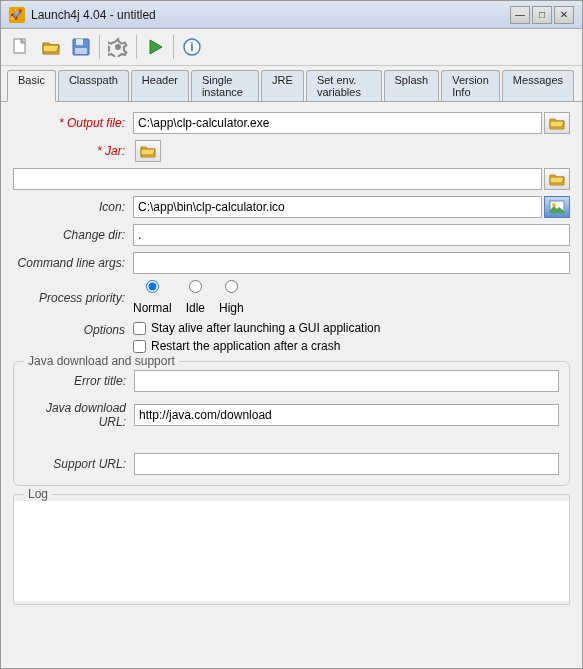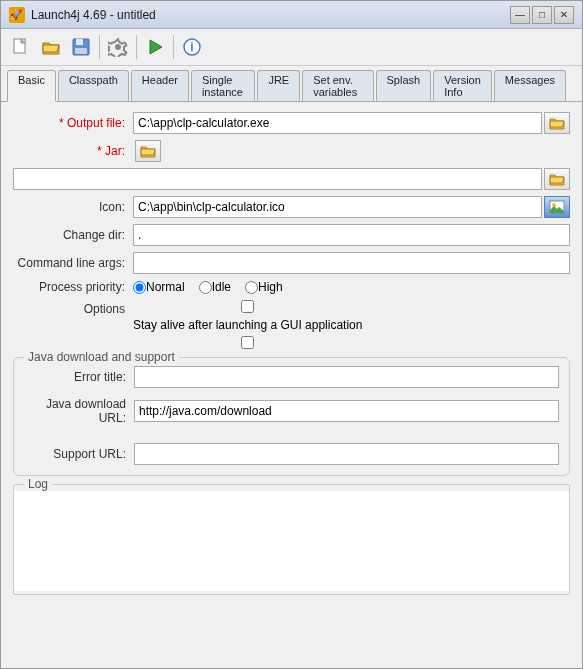--- a/index.html
+++ b/index.html
@@ -89,21 +89,21 @@
       width: 1px;
       height: 24px;
       background: #bbb;
       margin: 0 2px;
     }
 
     .tabs {
       background: #f0f0f0;
       display: flex;
       gap: 0;
-      padding: 4px 14px 0 6px;
+      padding: 4px 6px 0 6px;
       border-bottom: 1px solid #aaa;
     }
     .tab {
       padding: 3px 10px;
       border: 1px solid #aaa;
       border-bottom: none;
       background: #dde5ee;
       cursor: pointer;
       margin-right: 2px;
       font-size: 11px;
@@ -129,20 +129,21 @@
       align-items: center;
       margin-bottom: 6px;
     }
     .form-label {
       text-align: right;
       width: 120px;
       min-width: 120px;
       padding-right: 8px;
       font-size: 12px;
       color: #333;
+      font-style: italic;
     }
     .form-label.required::before {
       content: '* ';
       color: #cc0000;
     }
     .form-input {
       flex: 1;
       height: 22px;
       border: 1px solid #aaa;
       background: white;
@@ -178,35 +179,35 @@
     }
 
     .radio-group {
       display: flex;
       align-items: center;
       gap: 14px;
     }
     .radio-group label {
       display: flex;
       align-items: center;
-      gap: 0;
+      gap: 8px;
       font-size: 12px;
       cursor: pointer;
+      flex-direction: column;
     }
     .options-checks {
       display: flex;
       flex-direction: column;
       gap: 4px;
     }
     .option-check {
       display: flex;
       align-items: center;
       gap: 5px;
       font-size: 12px;
-      flex-direction: column;
     }
 
     .section-group {
       border: 1px solid #ccc;
       border-radius: 6px;
       margin: 8px 0;
       padding: 8px 10px 10px 10px;
       position: relative;
     }
     .section-title {
@@ -248,21 +249,21 @@
     }
   </style>
 </head>
 <body>
 
 <div class="window">
 
   <div class="title-bar">
     <div class="title-bar-left">
       <div class="title-icon">🚀</div>
-      <span class="title-text">Launch4j 4.69 - untitled</span>
+      <span class="title-text">Launch4j 4.04 - untitled</span>
     </div>
     <div class="title-buttons">
       <div class="title-btn">—</div>
       <div class="title-btn">□</div>
       <div class="title-btn close">✕</div>
     </div>
   </div>
 
   <div class="toolbar">
     <button class="toolbar-btn" title="New">
@@ -394,33 +395,34 @@
 
     <div class="form-group" style="align-items:flex-start;">
       <label class="form-label" style="padding-top:2px;">Options</label>
       <div class="options-checks">
         <div class="option-check">
           <input type="checkbox" id="stayAlive" style="">
           <label for="stayAlive">Stay alive after launching a GUI application</label>
         </div>
         <div class="option-check">
           <input type="checkbox" id="restart" style="">
+          <label for="restart">Restart the application after a crash</label>
         </div>
       </div>
     </div>
 
     <div class="section-group">
       <span class="section-title">Java download and support</span>
 
       <div class="form-group" style="margin-bottom:9px;">
         <label class="form-label" style="width:110px;min-width:110px;">Error title:</label>
         <input type="text" class="form-input" value="" style="">
       </div>
 
-      <div class="form-group" style="margin-bottom:18px;">
+      <div class="form-group" style="margin-bottom:24px;">
         <label class="form-label" style="width:110px;min-width:110px;">Java download URL:</label>
         <input type="text" class="form-input" value="http://java.com/download" style="">
       </div>
 
       <div class="form-group" style="margin-bottom:0;">
         <label class="form-label" style="width:110px;min-width:110px;text-align:right;">Support URL:</label>
         <input type="text" class="form-input" value="" style="">
       </div>
     </div>
 

